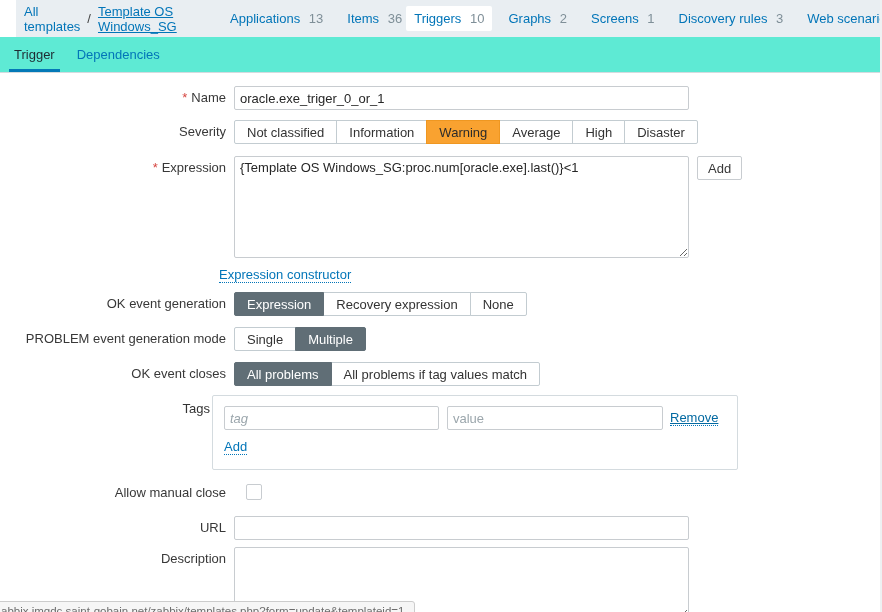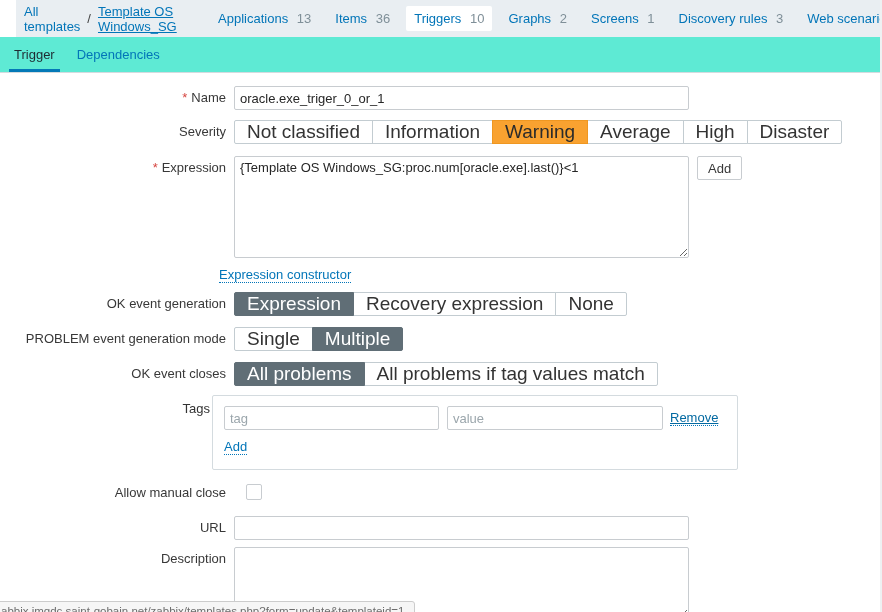--- a/index.html
+++ b/index.html
@@ -14,21 +14,21 @@
   .hdr {
     position:absolute; top:0; left:16px; width:882px; height:37px;
     background:#e9eef2; display:flex; align-items:center; padding-left:8px;
   }
   a, .lnk { color:#0275b8; text-decoration:none; cursor:pointer; }
   .crumb-sep { color:#444; margin:0 7px; }
   .crumb-current { text-decoration:underline; }
   .nav-item { margin-left:24px; white-space:nowrap; }
   .nav-item .nav-count { color:#7f8f98; margin-left:5px; }
   .nav-item.active {
-    background:#fff; border-radius:2px; padding:5px 8px; margin-left:16px; margin-right:-8px;
+    background:#fff; border-radius:2px; padding:5px 8px; margin-left:4px; margin-right:-8px;
   }
 
   
   .tabbar {
     position:absolute; top:37px; left:0; width:882px; height:36px; background:#5eead4;
     border-bottom:1px solid #d4dbdf; display:flex; align-items:stretch; padding-left:9px;
   }
   .tab { padding:0 5px; margin-right:12px; display:flex; align-items:center; cursor:pointer; }
   .tab.active { color:#1f2c33; border-bottom:3px solid #0479b7; padding-top:3px; }
 
@@ -41,21 +41,21 @@
   input[type=text], textarea {
     font-family:"Liberation Sans", sans-serif; font-size:13px; color:#262626;
     border:1px solid #c8ccd0; border-radius:2px; background:#fff; padding:0 5px; outline:none;
   }
   input[type=text] { height:24px; }
   textarea { padding:3px 5px; }
   ::placeholder { color:#9ba6ac; opacity:1; }
 
   .seg { display:flex; }
   .seg button {
-    font-family:"Liberation Sans", sans-serif; font-size:19px; color:#333;
+    font-family:"Liberation Sans", sans-serif; font-size:13px; color:#333;
     background:#fff; border:1px solid #c3ccd1; height:24px; padding:0 12px;
     margin-left:-1px; cursor:pointer; white-space:nowrap;
   }
   .seg button:first-child { margin-left:0; border-radius:2px 0 0 2px; }
   .seg button:last-child { border-radius:0 2px 2px 0; }
   .seg button.sel-warn { background:#f9a230; border-color:#ef9721; color:#2b2b2b; position:relative; z-index:1; }
   .seg button.sel-dark { background:#606e76; border-color:#606e76; color:#fff; position:relative; z-index:1; }
 
   .btn {
     font-family:"Liberation Sans", sans-serif; font-size:13px; color:#383838;
@@ -184,21 +184,21 @@
     <div class="lbl">OK event closes</div>
     <div class="ctl seg">
       <button class="sel-dark">All problems</button>
       <button>All problems if tag values match</button>
     </div>
   </div>
 
   <div style="position:absolute; left:0; top:401px; width:210px; text-align:right">Tags</div>
   <div class="tags-box">
     <div class="tags-line">
-      <input type="text" style="width: 215px;" placeholder="tag">
+      <input type="text" style="width: 215px; font-style: italic;" placeholder="tag">
       <input type="text" style="width: 216px; margin-left: 8px;" placeholder="value">
       <span class="ul-link" style="margin-left:7px">Remove</span>
     </div>
     <div style="margin-top:9px">
       <span class="dotted-link">Add</span>
     </div>
   </div>
 
   <div class="row" style="top:484px">
     <div class="lbl" style="line-height:17px">Allow manual close</div>

